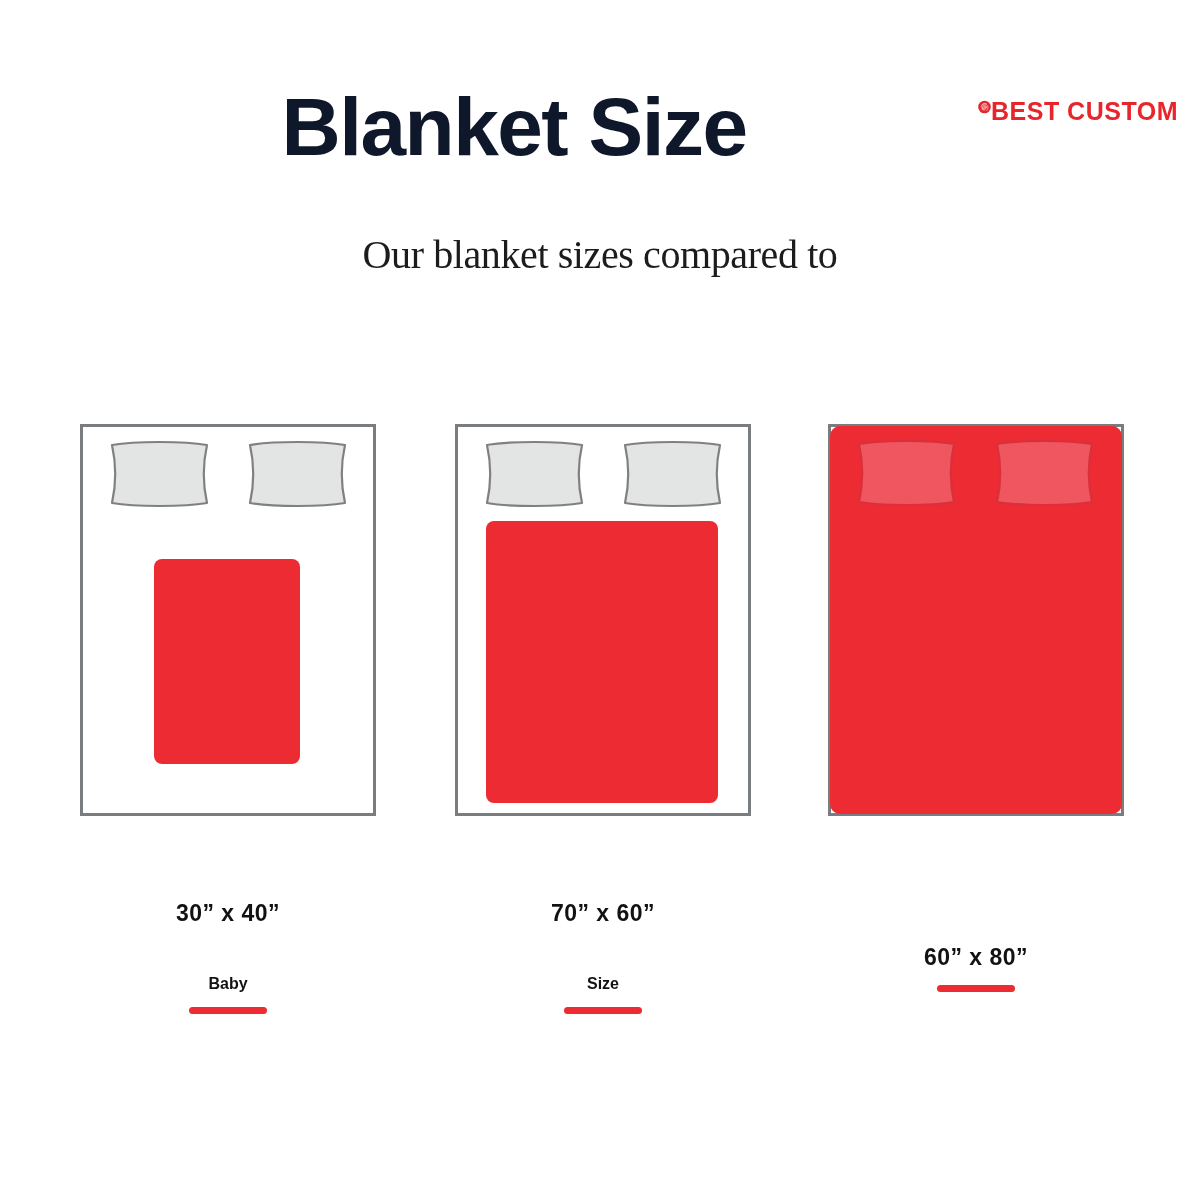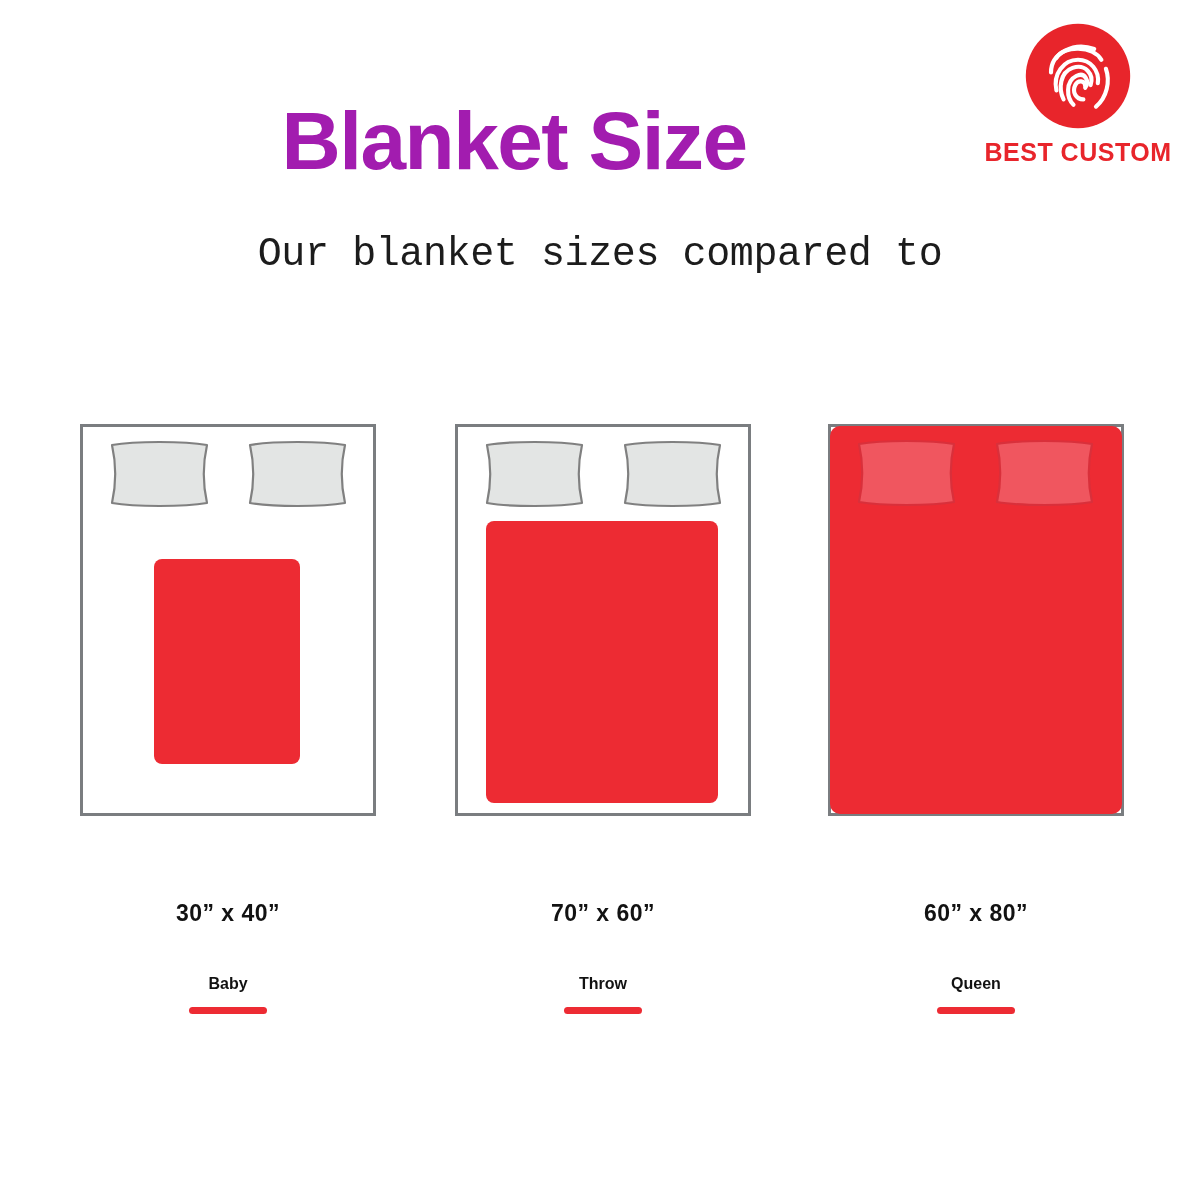--- a/index.html
+++ b/index.html
@@ -19,64 +19,64 @@
   }
 
   
   #logo-block {
     position: absolute;
     top: 22px;
     right: 22px;
     width: 200px;
     height: 170px;
     display: flex;
-    flex-direction: column;
+    flex-direction: row;
     align-items: center;
   }
   #logo-mark {
     width: 108px;
     height: 108px;
     display: block;
   }
   #logo-wordmark {
     margin-top: 8px;
     color: #E8252B;
     font-weight: bold;
     font-size: 25px;
     letter-spacing: 0.5px;
     white-space: nowrap;
     font-family: "Liberation Sans", sans-serif;
   }
 
   
   #title {
     position: absolute;
-    top: 98px;
+    top: 84px;
     left: 0;
     width: 1028px;
     text-align: center;
     font-size: 82px;
     font-weight: bold;
-    color: #a21caf;
+    color: #0f172a;
     letter-spacing: -1.5px;
     line-height: 1.05;
     font-family: "Liberation Sans", sans-serif;
   }
   #subtitle {
     position: absolute;
     top: 228px;
     left: 0;
     width: 1200px;
     text-align: center;
     font-size: 40px;
     font-weight: normal;
     color: #1c1c1c;
     line-height: 1.35;
     letter-spacing: -0.4px;
-    font-family: Liberation Mono, monospace;
+    font-family: Liberation Serif, serif;
   }
   #subtitle .line { display: block; }
 
   
   .bed {
     position: absolute;
     top: 424px;
     box-sizing: border-box;
     border: 3px solid #7a7d80;
     background: #ffffff;
@@ -134,21 +134,21 @@
 
   
   .caption {
     position: absolute;
     top: 900px;
     width: 296px;
     text-align: center;
   }
   #caption-baby  { left: 80px; }
   #caption-throw { left: 455px; }
-  #caption-queen { left: 828px; }
+  #caption-queen { left: 828px; margin-top: 44px; }
 
   .dimension {
     font-size: 23px;
     font-weight: bold;
     color: #121212;
     letter-spacing: 0.5px;
     font-family: "Liberation Sans", sans-serif;
   }
   .name {
     margin-top: 48px;
@@ -235,23 +235,22 @@
   </div>
 
   <div class="caption" id="caption-baby">
     <div class="dimension">30” x 40”</div>
     <div class="name">Baby</div>
     <div class="rule"></div>
   </div>
 
   <div class="caption" id="caption-throw">
     <div class="dimension">70” x 60”</div>
-    <div class="name">Throw</div>
+    <div class="name">Size</div>
     <div class="rule"></div>
   </div>
 
   <div class="caption" id="caption-queen">
     <div class="dimension">60” x 80”</div>
-    <div class="name">Queen</div>
     <div class="rule"></div>
   </div>
 
 </div>
 
 </body></html>

